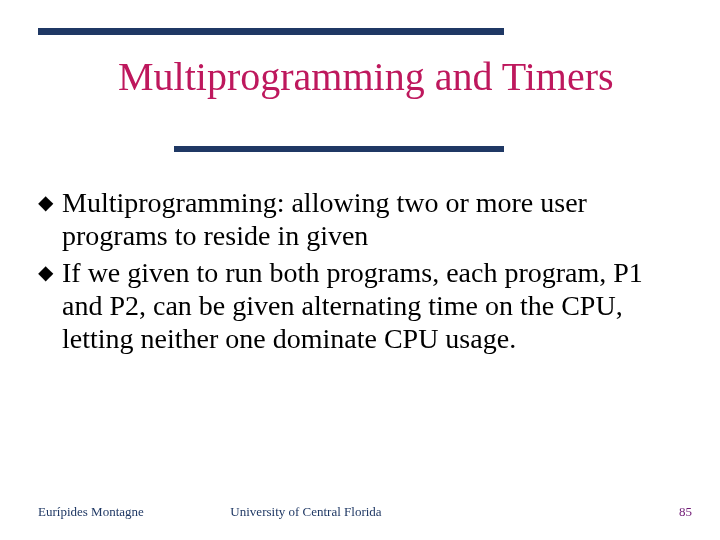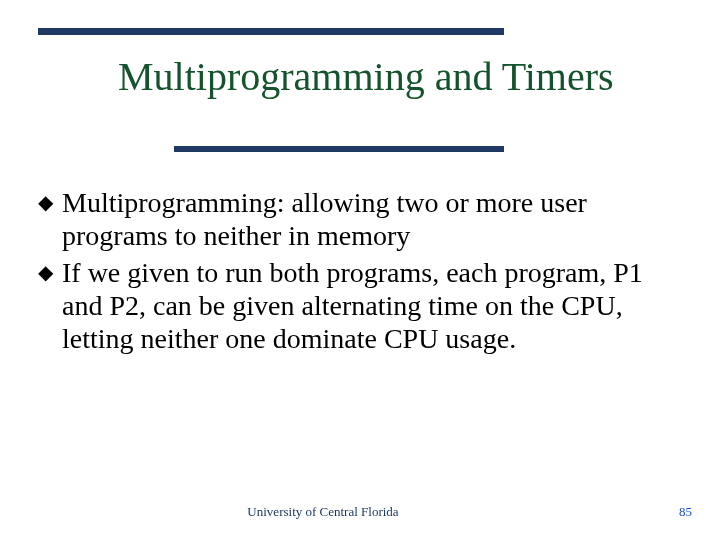--- a/index.html
+++ b/index.html
@@ -24,21 +24,21 @@
     background: #1f3864;
   }
   .title-wrap {
     position: absolute;
     left: 118px;
     top: 54px;
     width: 560px;
   }
   .title {
     font-size: 40px;
-    color: #14532d;
+    color: #be185d;
     font-weight: 400;
     line-height: 1.15;
     letter-spacing: 0px;
   }
   .under-rule {
     position: absolute;
     left: 174px;
     top: 146px;
     width: 330px;
     height: 6px;
@@ -75,50 +75,51 @@
     bottom: 18px;
     width: 720px;
     height: 20px;
     display: flex;
     align-items: center;
     font-size: 13px;
     color: #1f3864;
     font-family: "Times New Roman", Times, serif;
   }
   .footer .author { position: absolute; left: 38px; }
-  .footer .org { position: absolute; left: 0; width: 612px; text-align: center; margin-left: 17px; }
-  .footer .pagenum { position: absolute; right: 28px; color: #1d4ed8; }
+  .footer .org { position: absolute; left: 0; width: 612px; text-align: center; }
+  .footer .pagenum { position: absolute; right: 28px; color: #701a75; }
 </style>
 </head>
 <body>
 
 <div class="slide">
 
   <div class="top-rule"></div>
 
   <div class="title-wrap">
     <h1 class="title">Multiprogramming and Timers</h1>
   </div>
 
   <div class="under-rule"></div>
 
   <div class="body-area">
 
     <div class="bullet">
       <span class="marker">◆</span>
       <span class="text">
-        <span class="italic">Multiprogramming</span><span>:  allowing two or more user programs to neither in memory</span>
+        <span class="italic">Multiprogramming</span><span>:  allowing two or more user programs to reside in given</span>
       </span>
     </div>
 
     <div class="bullet">
       <span class="marker">◆</span>
       <span class="text">If we given to run both programs, each program, P1 and P2, can be given alternating time on the CPU, letting neither one dominate CPU usage.</span>
     </div>
 
   </div>
 
   <div class="footer">
+    <span class="author">Eurípides Montagne</span>
     <span class="org">University of Central Florida</span>
     <span class="pagenum">85</span>
   </div>
 
 </div>
 
 </body></html>

